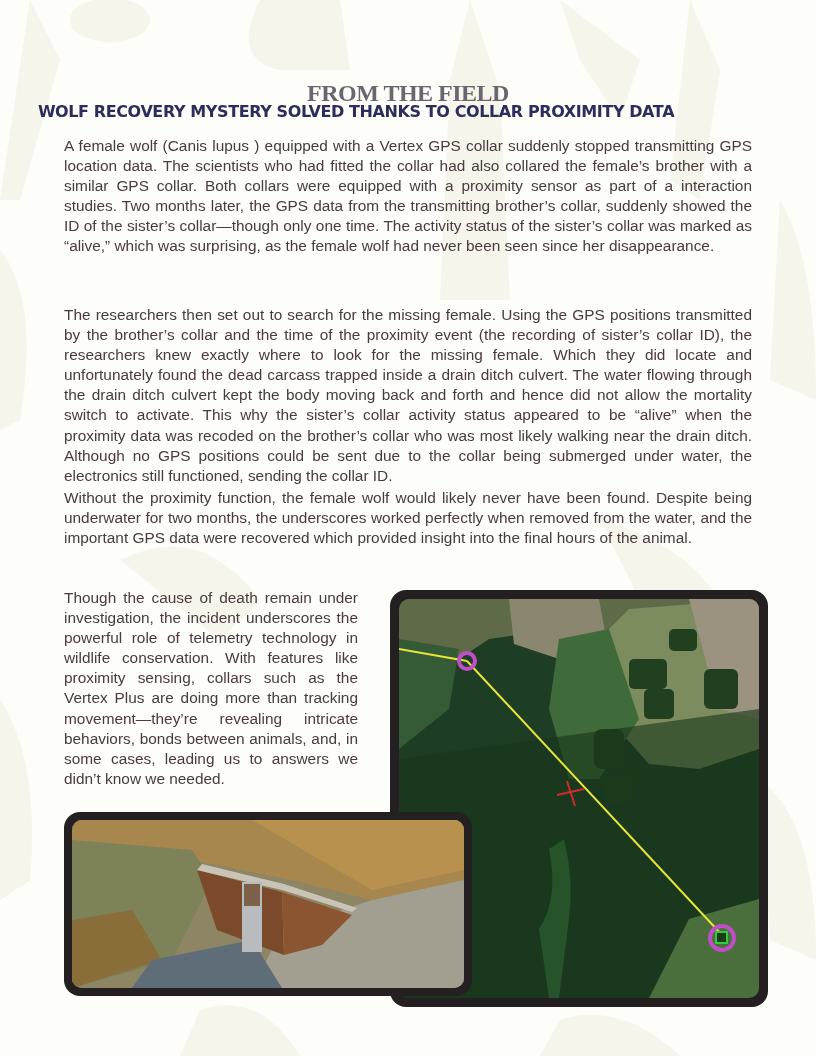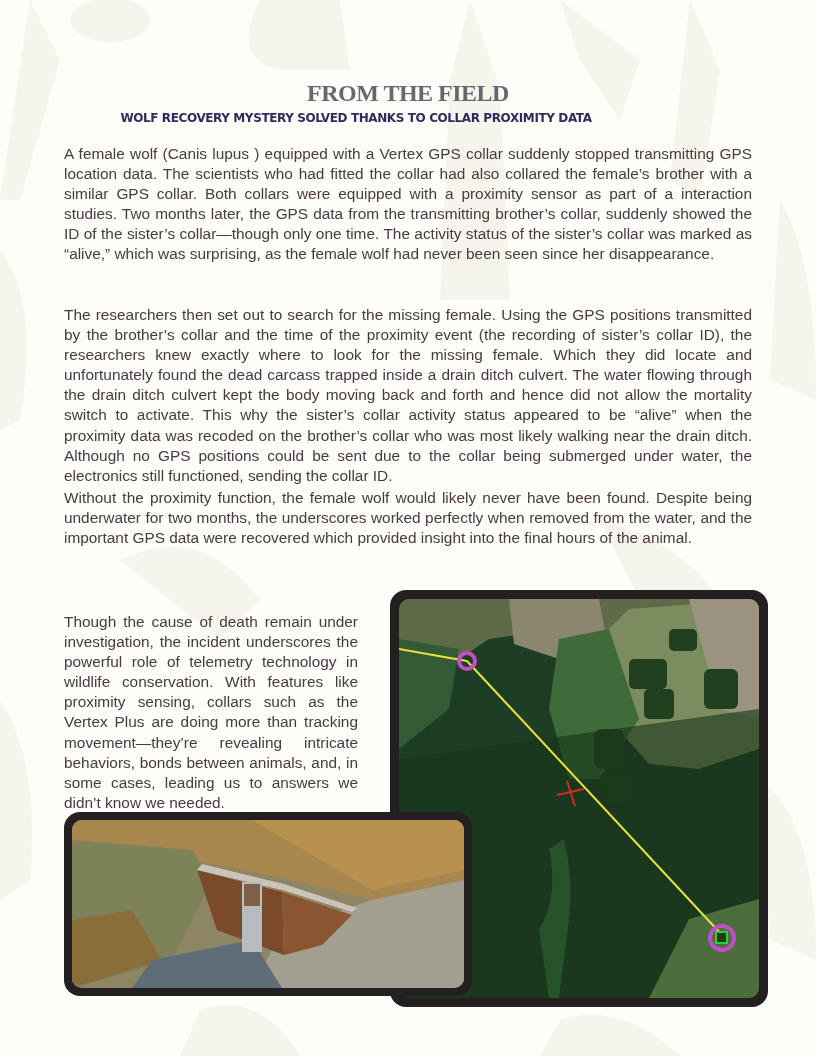--- a/index.html
+++ b/index.html
@@ -12,34 +12,34 @@
   }
   .bg-pattern { position: absolute; inset: 0; z-index: 0; }
   .bg-pattern svg { width: 100%; height: 100%; }
   .page { position: relative; z-index: 1; }
   .kicker {
     position: absolute; top: 80px; left: 0; width: 816px;
     text-align: center; font-family: Liberation Serif, serif;
     font-weight: bold; font-size: 24px; color: #6b6570; letter-spacing: -0.5px;
   }
   .headline {
-    position: absolute; top: 111px; left: 0; width: 712px;
+    position: absolute; top: 102px; left: 0; width: 712px;
     text-align: center; font-family: "DejaVu Sans", sans-serif;
-    font-weight: bold; font-size: 12px; color: #2d2c5c; letter-spacing: -0.4px;
+    font-weight: bold; font-size: 16px; color: #2d2c5c; letter-spacing: -0.4px;
   }
   .para {
     position: absolute; left: 64px; width: 688px;
     font-size: 15.4px; line-height: 20.1px; text-align: justify;
     color: #4a3a40;
   }
-  .p1 { top: 144px; }
+  .p1 { top: 136px; }
   .p2 { top: 305px; }
   .p3 { top: 488px; }
   .p4 {
-    top: 612px; width: 294px; left: 64px;
+    top: 588px; width: 294px; left: 64px;
     font-size: 15.4px; line-height: 20.1px;
   }
   .map-frame {
     position: absolute; left: 390px; top: 590px; width: 378px; height: 417px;
     background: #241f20; border-radius: 16px; padding: 9px;
   }
   .map-frame .inner {
     width: 100%; height: 100%; border-radius: 10px; overflow: hidden; position: relative;
     background: #173a22;
   }

